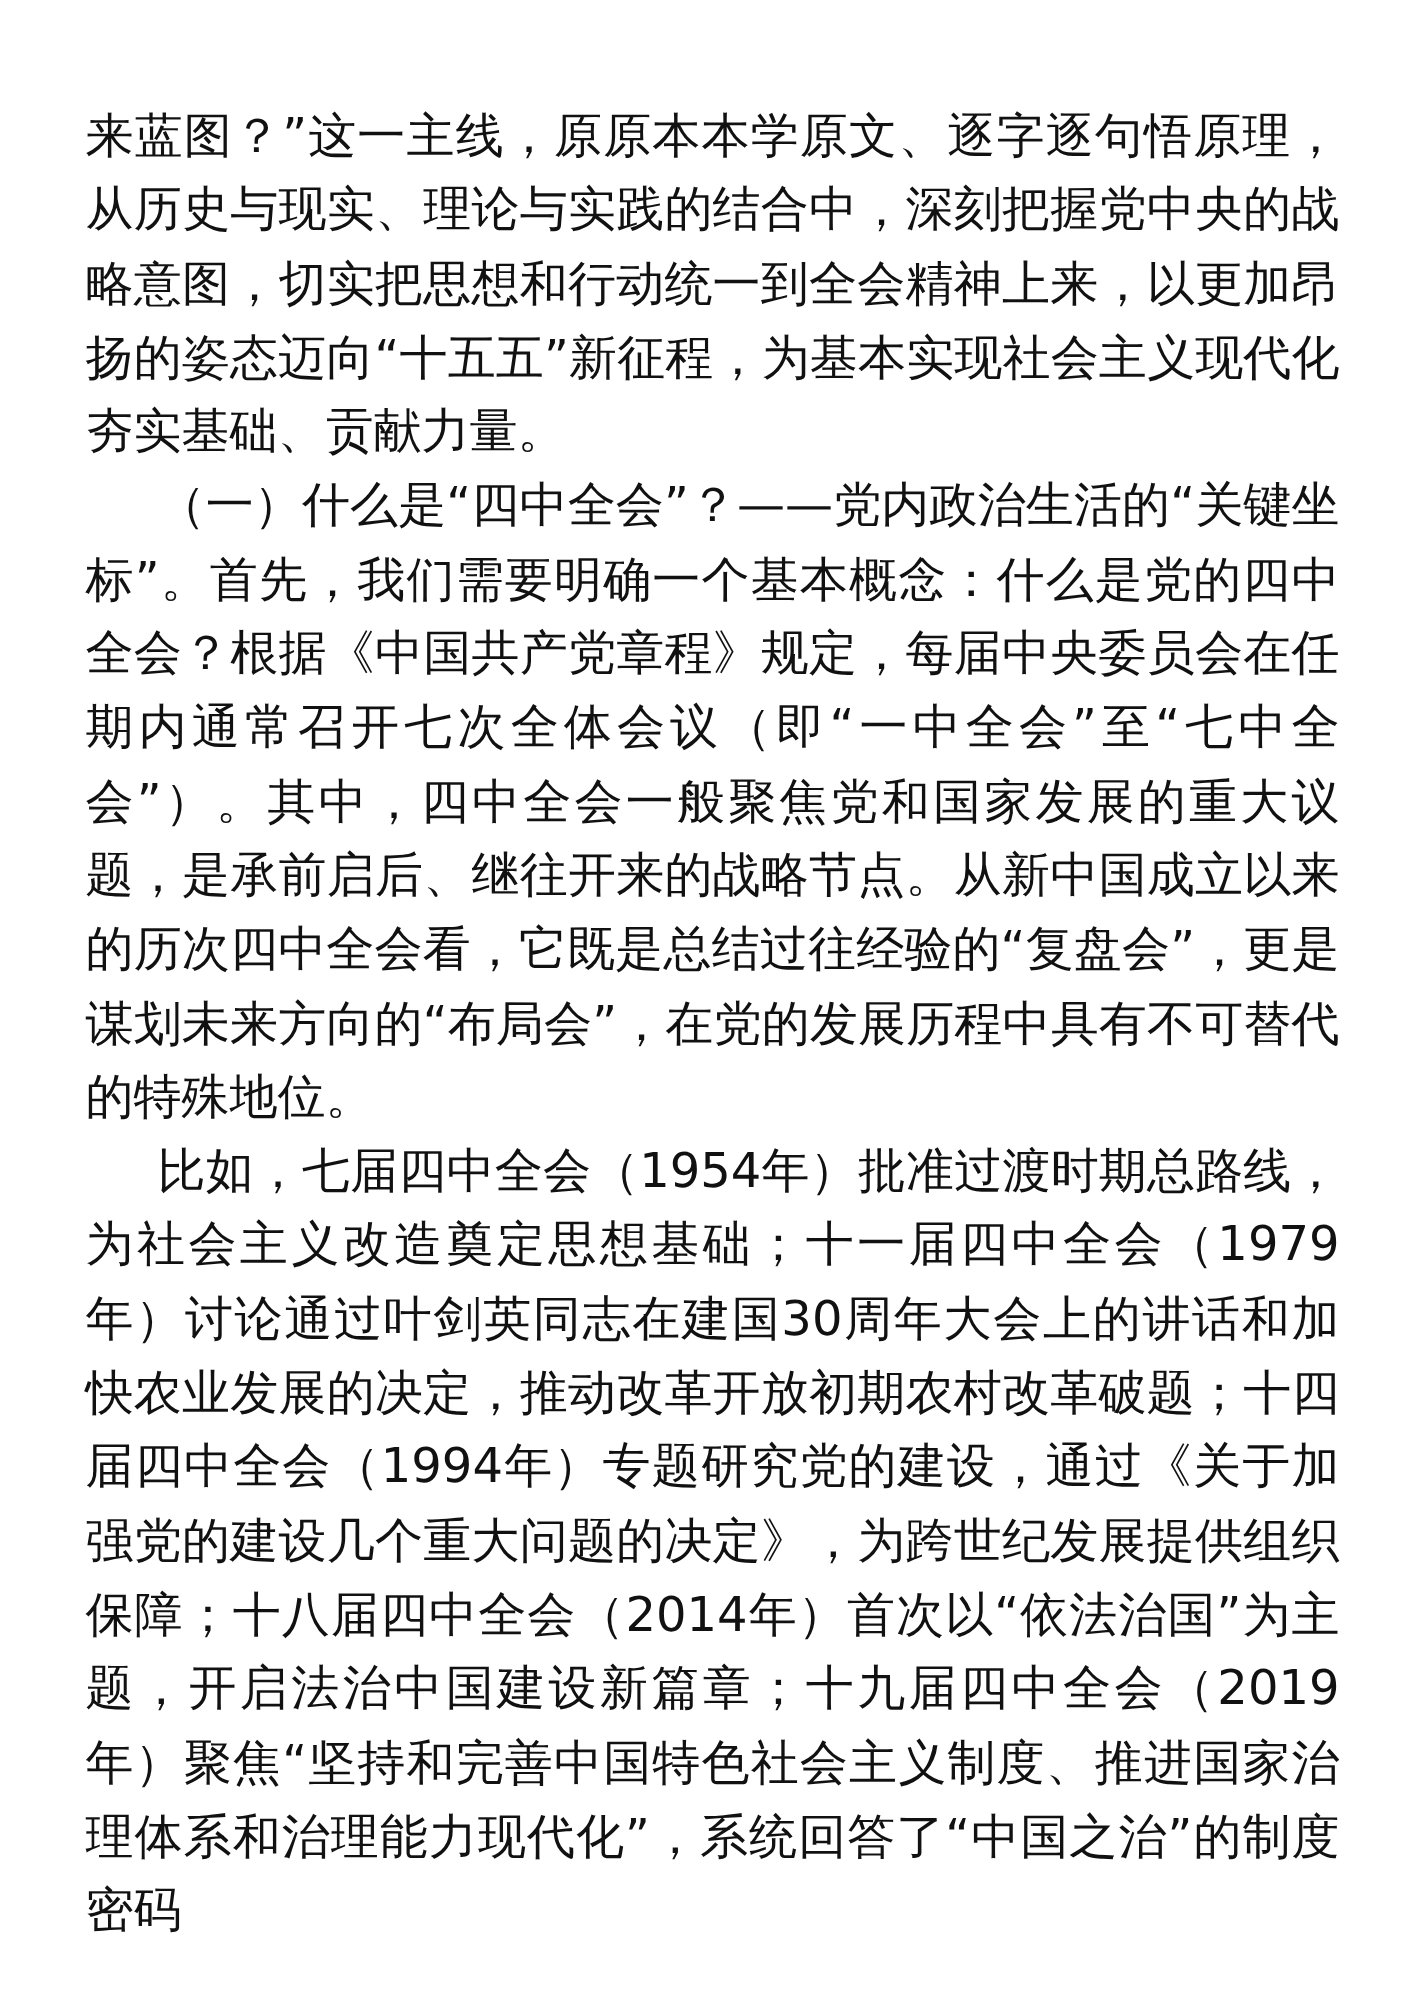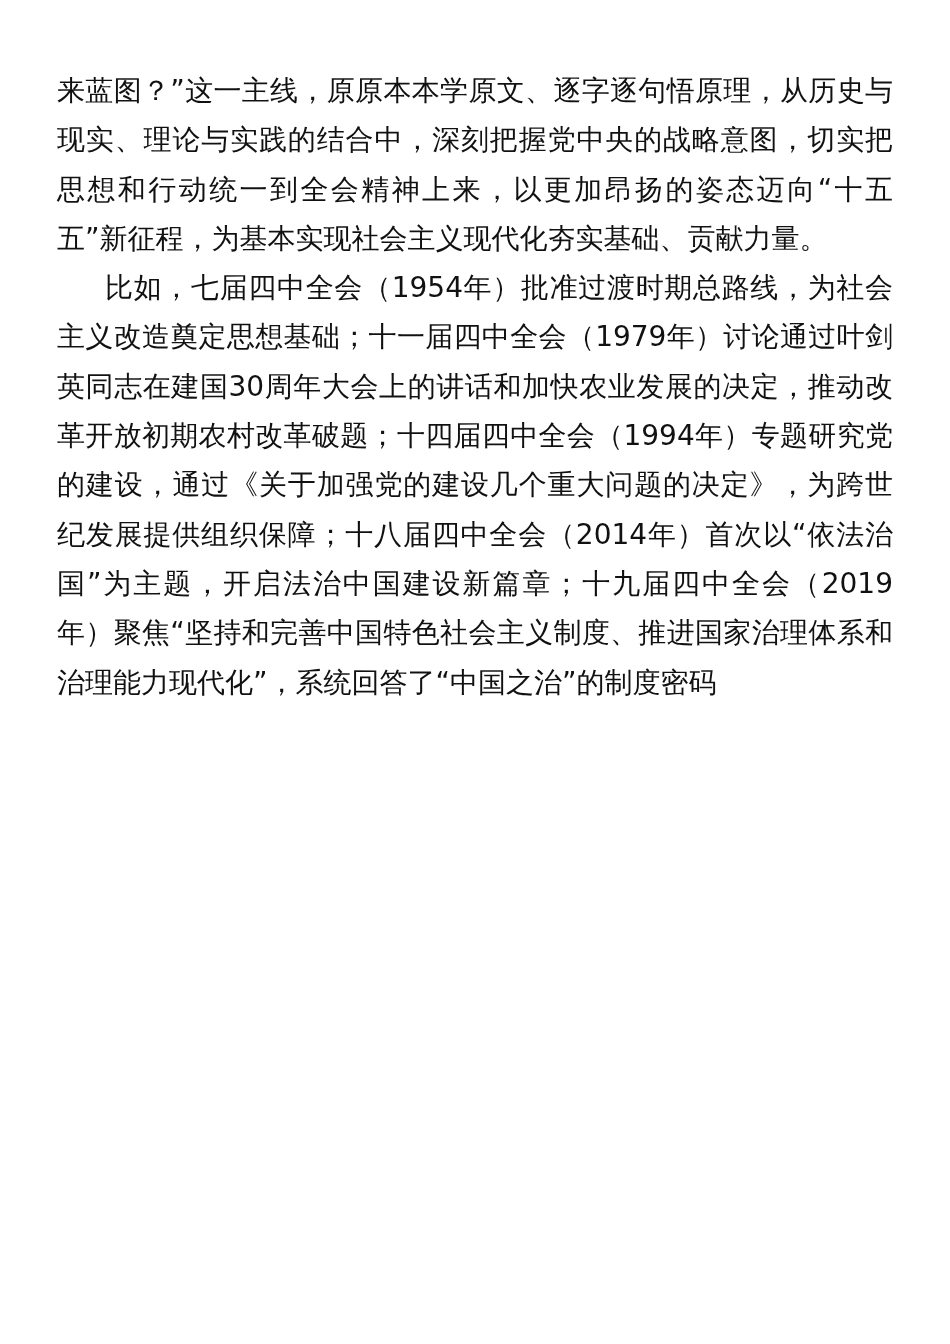--- a/index.html
+++ b/index.html
@@ -3,29 +3,30 @@
 <meta charset="utf-8">
 <style>
   html, body { margin: 0; padding: 0; background: #ffffff; }
   body { width: 950px; height: 1344px; overflow: hidden; position: relative; }
   .page {
     position: absolute;
     left: 57px;
     top: 66px;
     width: 836px;
     font-family: "DejaVu Sans", "Liberation Sans", sans-serif;
-    font-size: 28px;
+    font-size: 32px;
     line-height: 49.3px;
     color: #111111;
     text-align: justify;
     text-justify: inter-character;
   }
   .para { margin: 0; padding: 0; }
   .indent { text-indent: 48px; }
   .heading { text-indent: 48px; }
 </style>
 </head>
 <body>
 
 <div class="page">
   <p class="para">来蓝图？”这一主线，原原本本学原文、逐字逐句悟原理，从历史与现实、理论与实践的结合中，深刻把握党中央的战略意图，切实把思想和行动统一到全会精神上来，以更加昂扬的姿态迈向“十五五”新征程，为基本实现社会主义现代化夯实基础、贡献力量。</p>
+  <p class="para indent">（一）什么是“四中全会”？——党内政治生活的“关键坐标”。首先，我们需要明确一个基本概念：什么是党的四中全会？根据《中国共产党章程》规定，每届中央委员会在任期内通常召开七次全体会议（即“一中全会”至“七中全会”）。其中，四中全会一般聚焦党和国家发展的重大议题，是承前启后、继往开来的战略节点。从新中国成立以来的历次四中全会看，它既是总结过往经验的“复盘会”，更是谋划未来方向的“布局会”，在党的发展历程中具有不可替代的特殊地位。</p>
   <p class="para indent">比如，七届四中全会（1954年）批准过渡时期总路线，为社会主义改造奠定思想基础；十一届四中全会（1979年）讨论通过叶剑英同志在建国30周年大会上的讲话和加快农业发展的决定，推动改革开放初期农村改革破题；十四届四中全会（1994年）专题研究党的建设，通过《关于加强党的建设几个重大问题的决定》，为跨世纪发展提供组织保障；十八届四中全会（2014年）首次以“依法治国”为主题，开启法治中国建设新篇章；十九届四中全会（2019年）聚焦“坚持和完善中国特色社会主义制度、推进国家治理体系和治理能力现代化”，系统回答了“中国之治”的制度密码</p>
 </div>
 
 </body></html>

